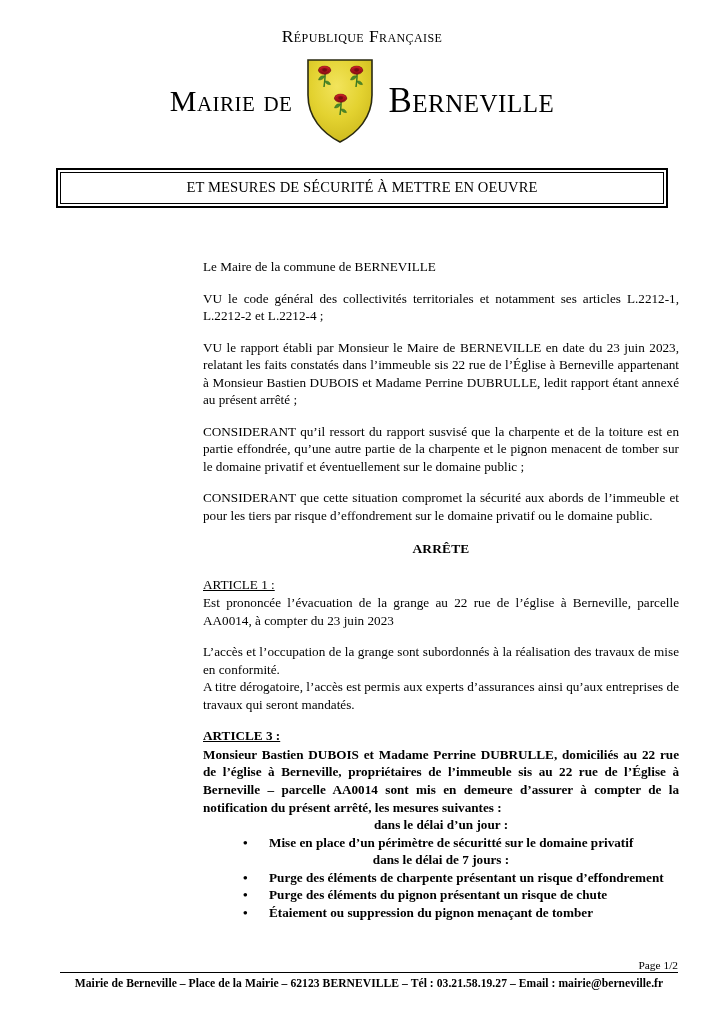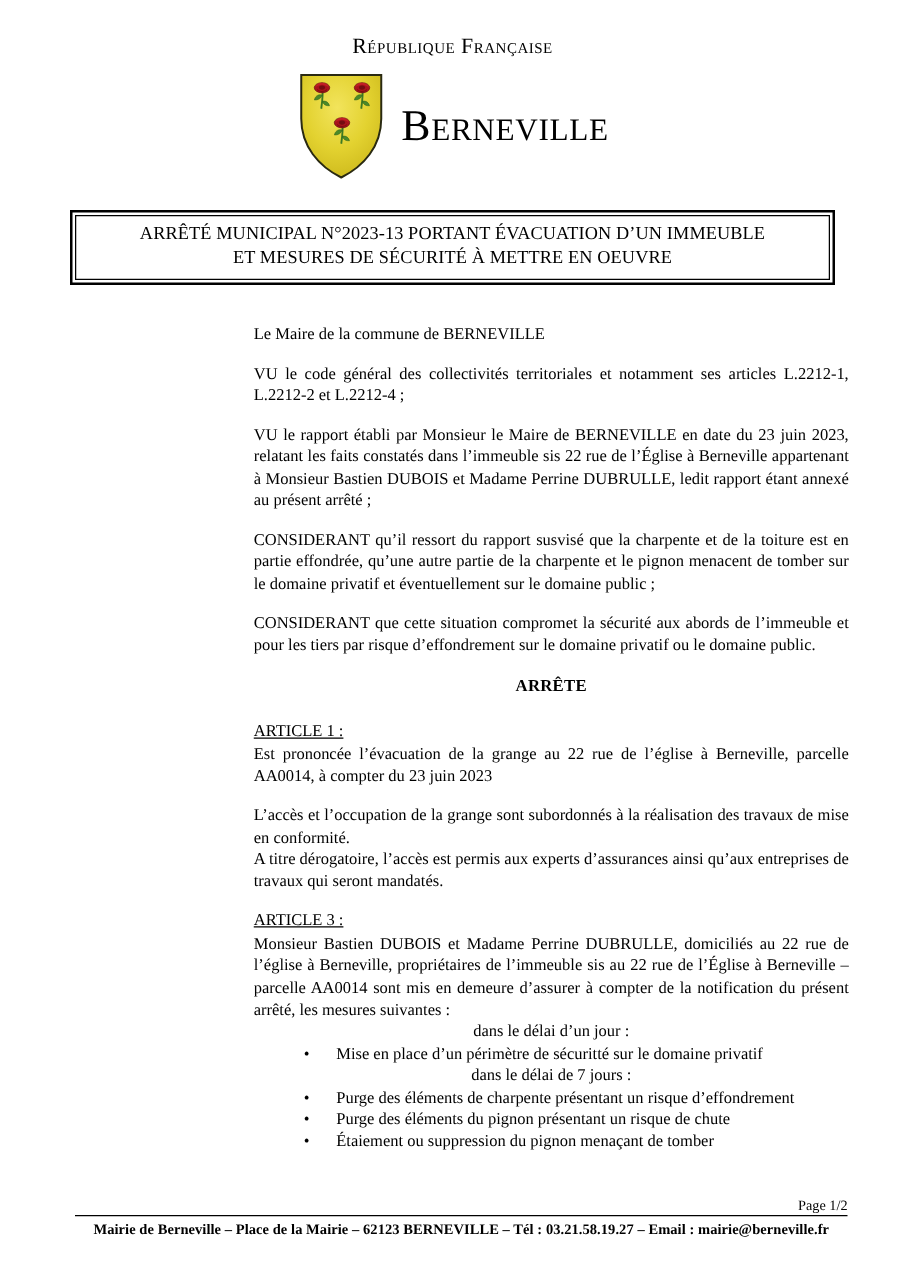--- a/index.html
+++ b/index.html
@@ -111,21 +111,21 @@
     letter-spacing: 0.2px;
   }
 
   .article-head {
     font-size: 13.2px;
     text-decoration: underline;
     margin: 0 0 1px 0;
     line-height: 1.33;
   }
   .article-block { margin-bottom: 14px; }
-  .article-block:last-child { margin-bottom: 0; }
+  .article-block:last-child { margin-bottom: 0; font-weight: bold; }
 
   .lead-line {
     font-size: 13.2px;
     line-height: 1.33;
     margin: 0;
     text-align: center;
   }
 
   ul.bullets {
     margin: 0;
@@ -172,20 +172,21 @@
 </head>
 <body>
 
 <div class="page">
 
   <div class="header">
 
     <div class="republique">République Française</div>
 
     <div class="mairie-row">
+      <div class="mairie-word mairie-left">Mairie de</div>
 
       <svg class="blason" viewBox="0 0 72 88">
         <defs>
           <radialGradient id="shieldGrad" cx="45%" cy="32%" r="72%">
             <stop offset="0%" stop-color="#f2e45c"></stop>
             <stop offset="55%" stop-color="#e3d230"></stop>
             <stop offset="100%" stop-color="#cdb91c"></stop>
           </radialGradient>
           <g id="rose">
             <path d="M0,20 C 1,13 1.5,8 1,1" stroke="#3e7a23" stroke-width="1.5" fill="none"></path>
@@ -203,21 +204,20 @@
         <use href="#rose" x="36" y="38"></use>
       </svg>
 
       <div class="mairie-word mairie-right">Berneville</div>
     </div>
 
   </div>
 
   <div class="title-box-outer">
     <div class="title-box-inner">
-      <div class="title-line">ARRÊTÉ MUNICIPAL N°2023-13 PORTANT ÉVACUATION D’UN IMMEUBLE</div>
       <div class="title-line">ET MESURES DE SÉCURITÉ À METTRE EN OEUVRE</div>
     </div>
   </div>
 
   <div class="body-col">
 
     <p class="para nojust">Le Maire de la commune de BERNEVILLE</p>
 
     <p class="para">VU le code général des collectivités territoriales et notamment ses articles L.2212-1, L.2212-2 et L.2212-4 ;</p>
 

